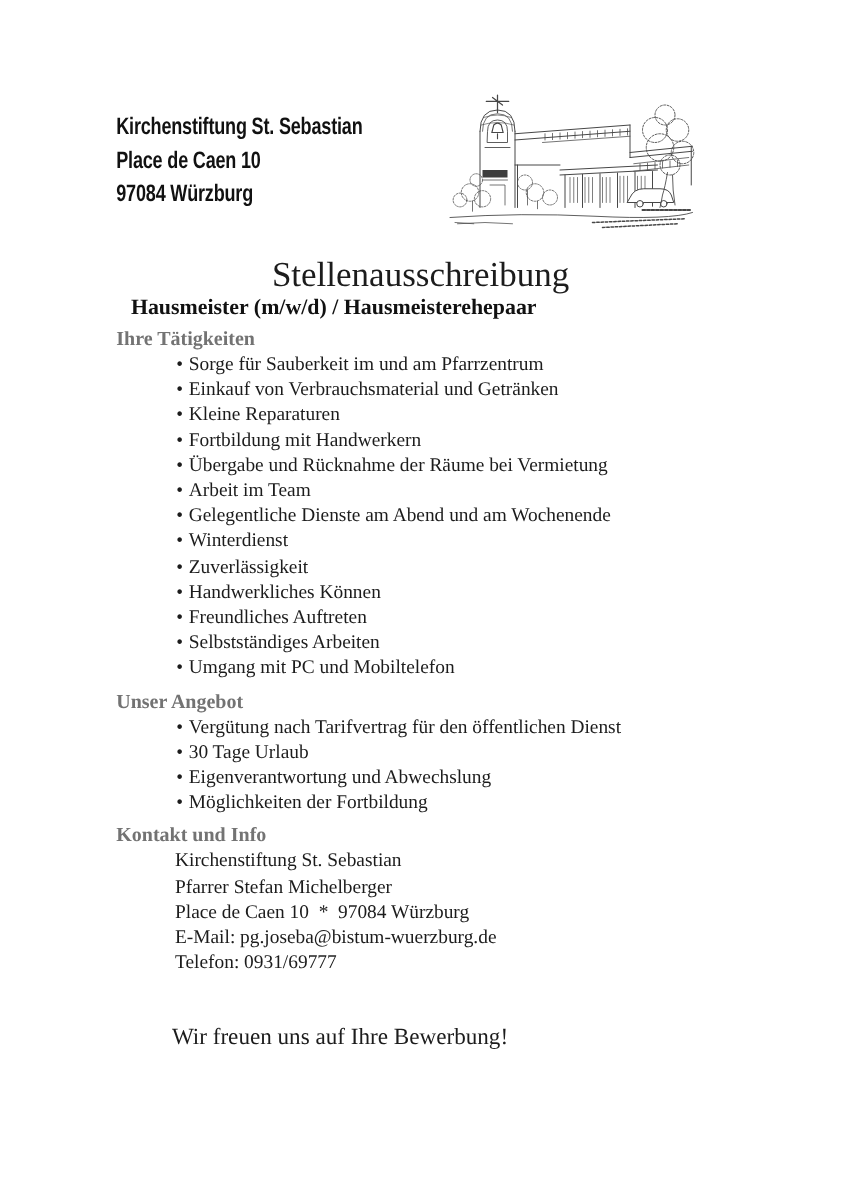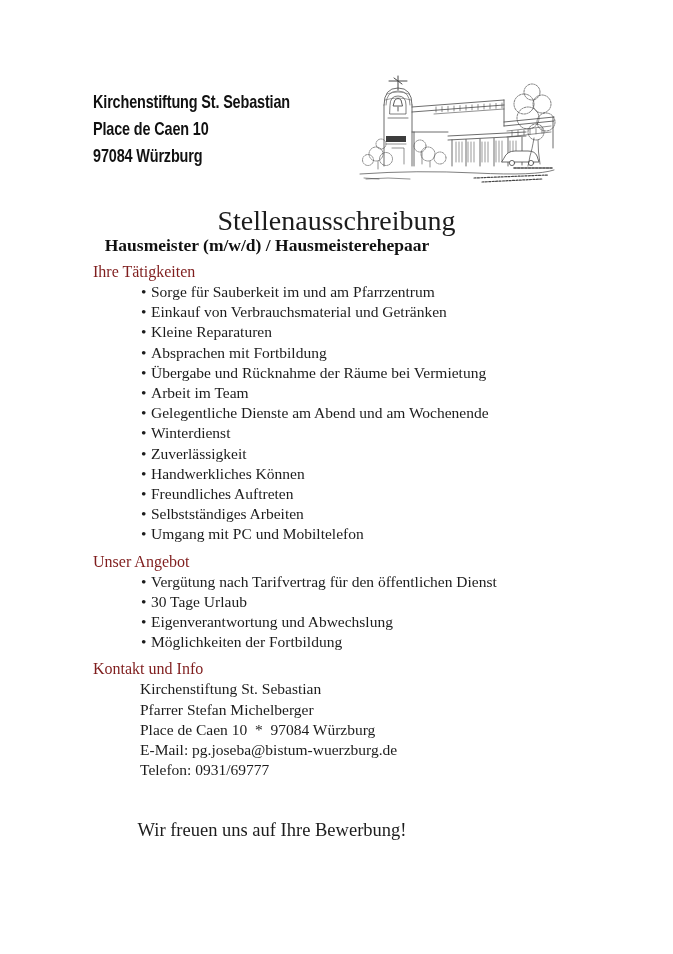--- a/index.html
+++ b/index.html
@@ -37,21 +37,21 @@
     position:absolute;top:234px;left:0;width:534px;
     text-align:center;font-size:17.5px;line-height:22px;font-weight:700;color:#111;
   }
   
   .content{
     position:absolute;left:93px;top:262px;width:550px;
     font-size:15.5px;line-height:20.2px;
   }
   .content h2{
     margin:7px 0 0 0;
-    font-size:16px;line-height:20px;font-weight:400;color:#7f1d1d;
+    font-size:16px;line-height:20px;font-weight:700;color:#737373;
   }
   .content h2:first-child{margin-top:0;}
   .content ul{
     margin:0;padding:0;list-style:none;
   }
   .content li{
     padding-left:48px;line-height:20.2px;
   }
   .bullet{display:inline-block;width:10px;}
   .contact-lines div{
@@ -143,21 +143,21 @@
   <div class="doc-title">Stellenausschreibung</div>
   <div class="doc-subtitle">Hausmeister (m/w/d) / Hausmeisterehepaar</div>
 
   <div class="content">
 
     <h2>Ihre Tätigkeiten</h2>
     <ul>
       <li><span class="bullet">•</span><span>Sorge für Sauberkeit im und am Pfarrzentrum</span></li>
       <li><span class="bullet">•</span><span>Einkauf von Verbrauchsmaterial und Getränken</span></li>
       <li><span class="bullet">•</span><span>Kleine Reparaturen</span></li>
-      <li><span class="bullet">•</span><span>Absprachen mit Fortbildung</span></li>
+      <li><span class="bullet">•</span><span>Fortbildung mit Handwerkern</span></li>
       <li><span class="bullet">•</span><span>Übergabe und Rücknahme der Räume bei Vermietung</span></li>
       <li><span class="bullet">•</span><span>Arbeit im Team</span></li>
       <li><span class="bullet">•</span><span>Gelegentliche Dienste am Abend und am Wochenende</span></li>
       <li><span class="bullet">•</span><span>Winterdienst</span></li>
     </ul>
 
     <ul>
       <li><span class="bullet">•</span><span>Zuverlässigkeit</span></li>
       <li><span class="bullet">•</span><span>Handwerkliches Können</span></li>
       <li><span class="bullet">•</span><span>Freundliches Auftreten</span></li>

